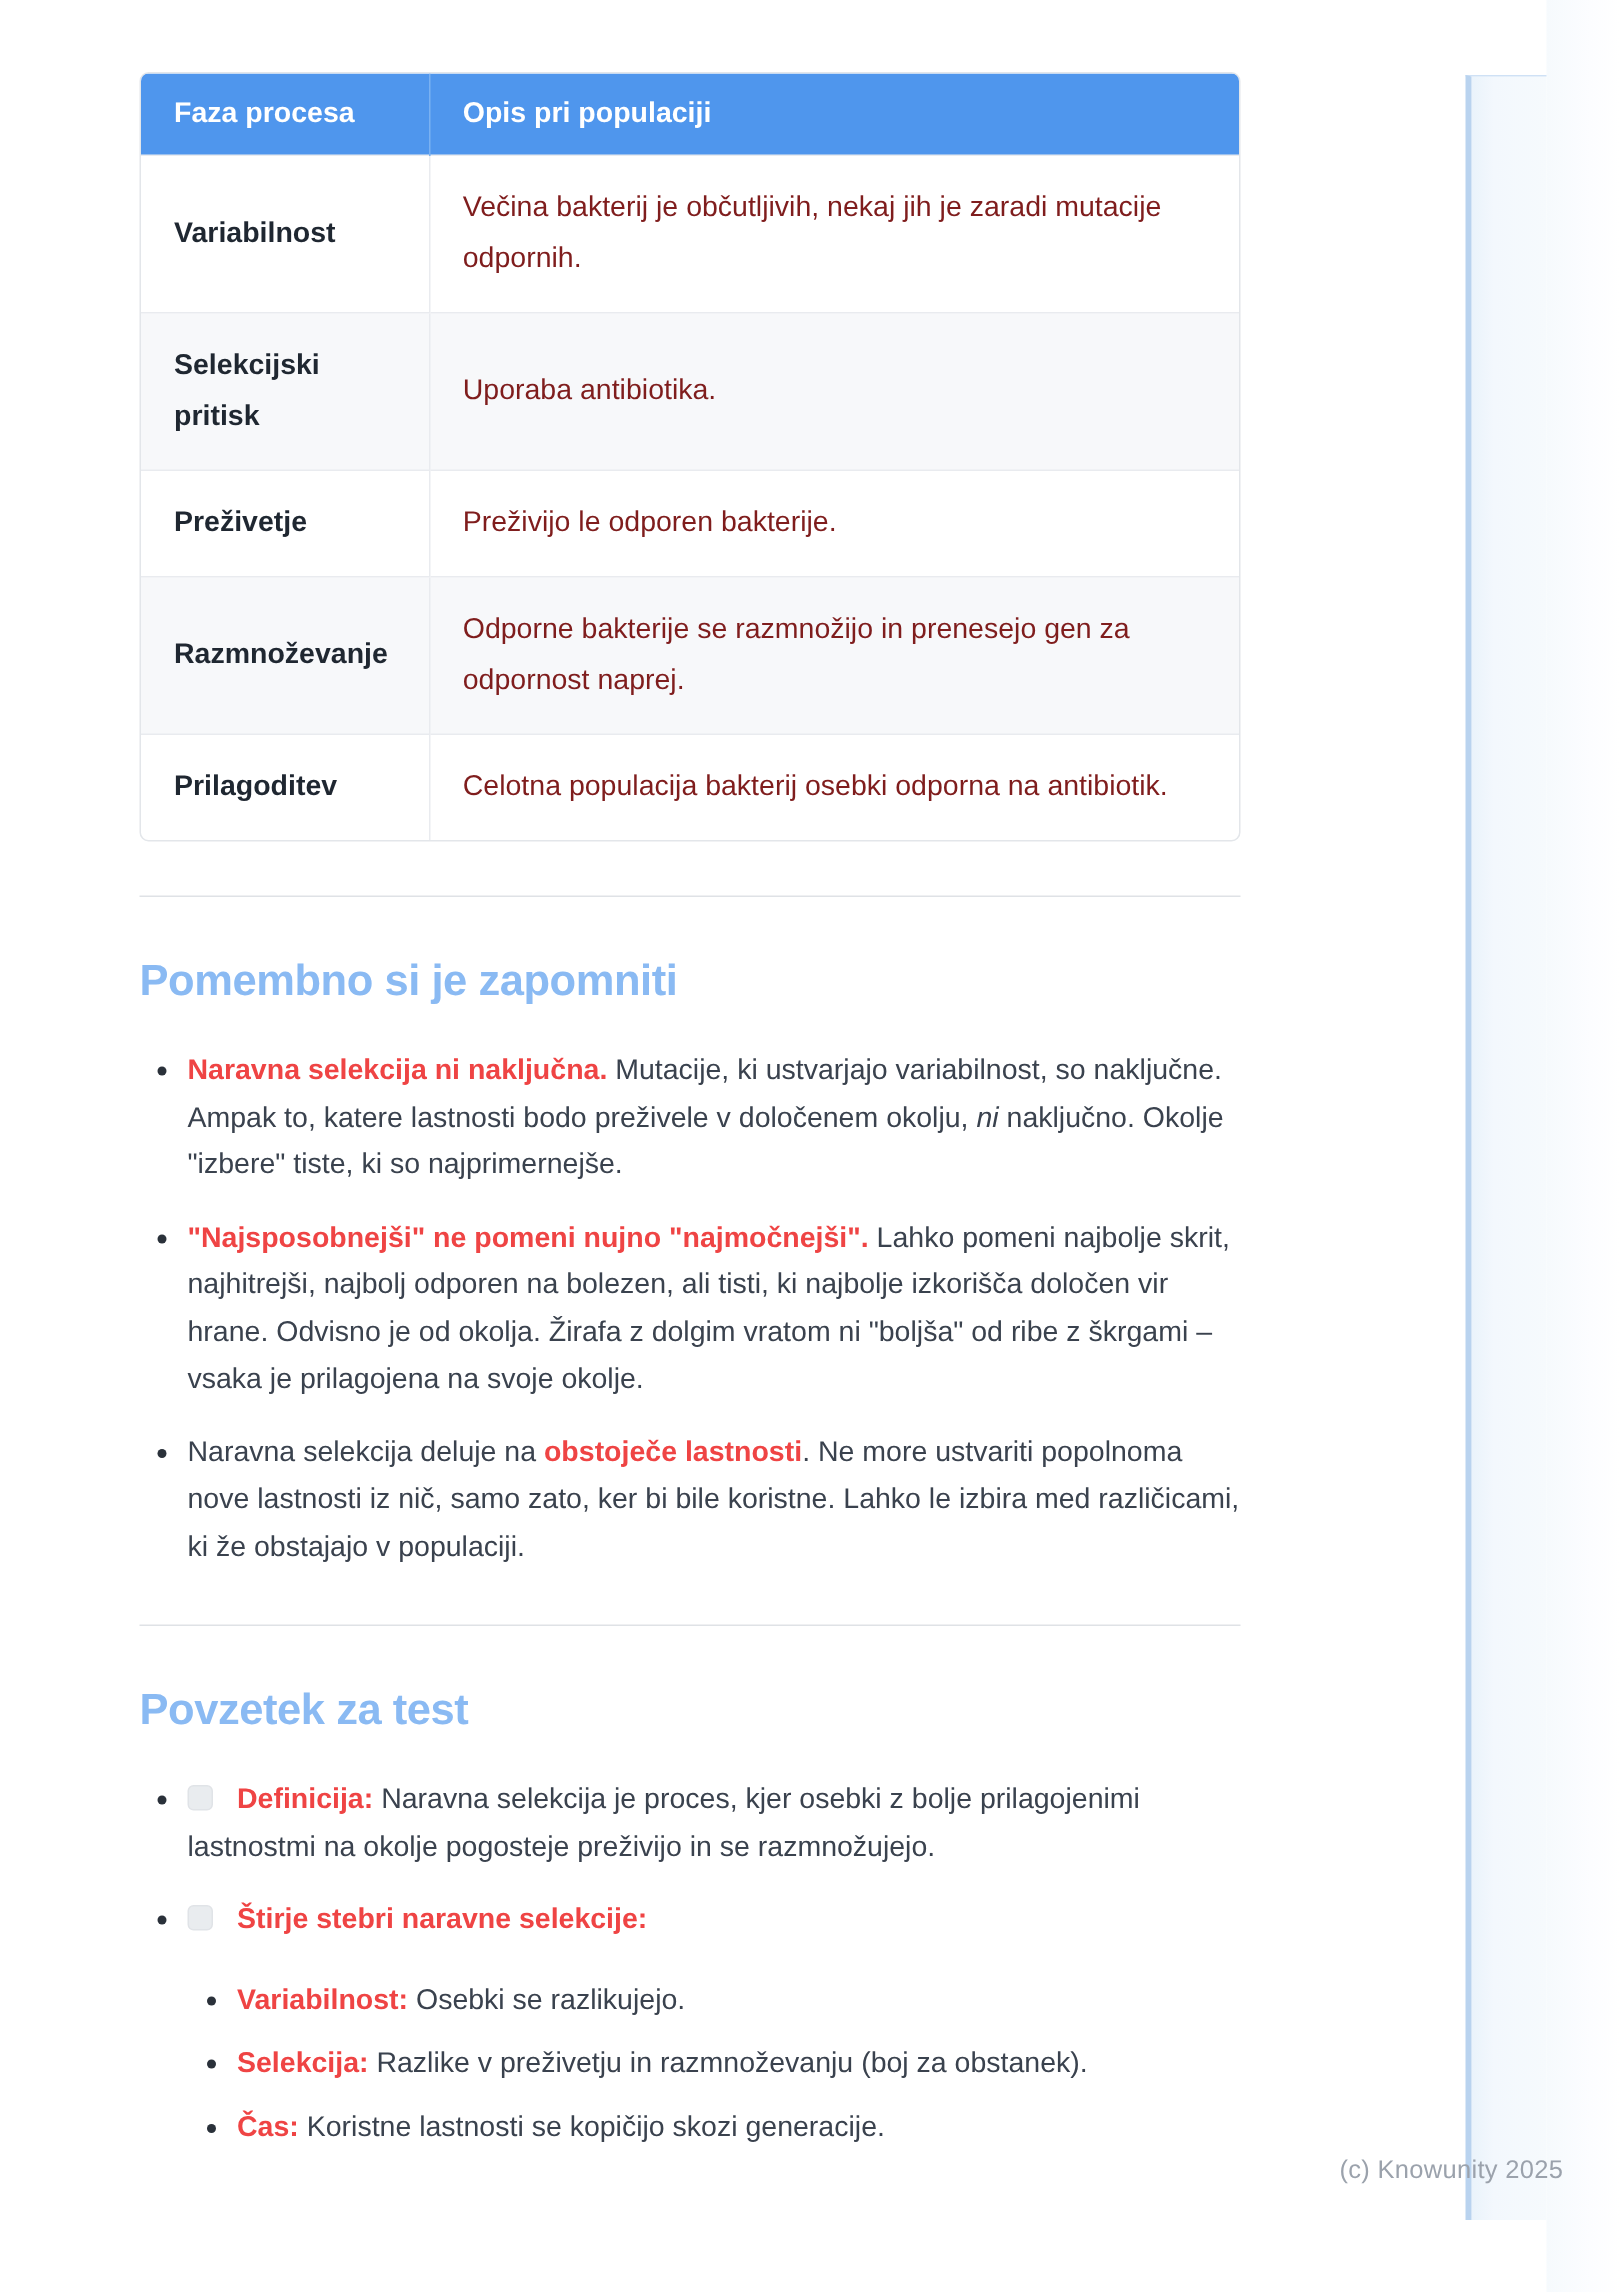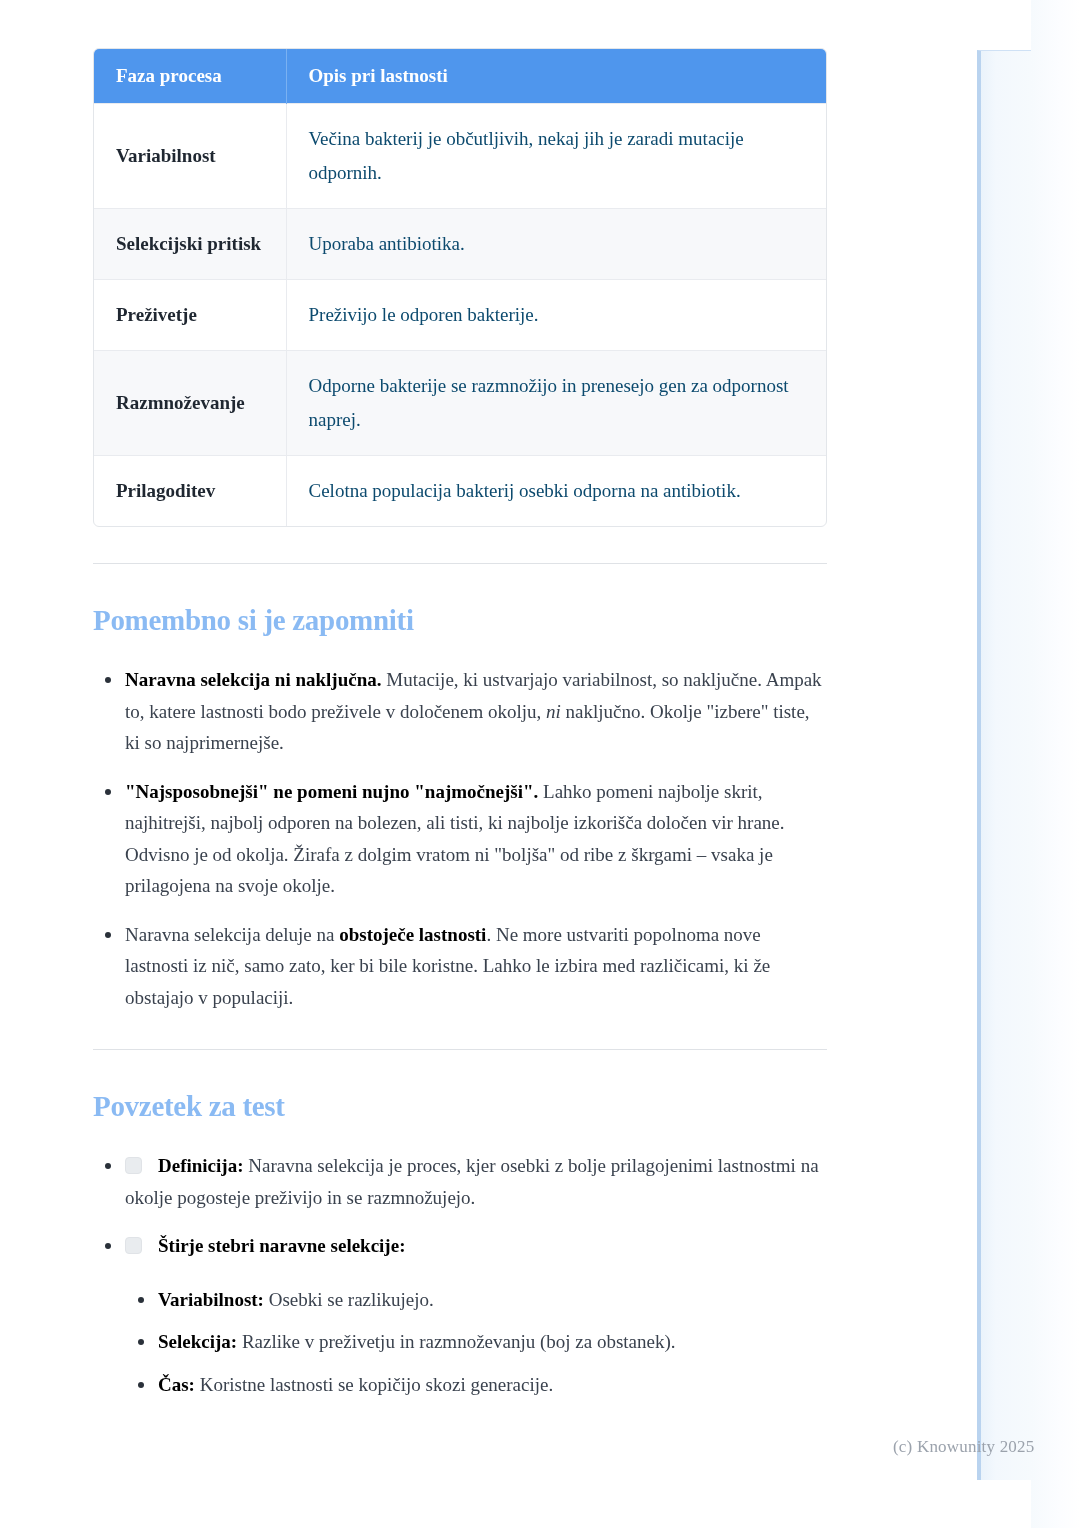--- a/index.html
+++ b/index.html
@@ -2,21 +2,21 @@
 <html><head>
 <meta charset="utf-8">
 <style>
   * { margin:0; padding:0; box-sizing:border-box; }
   html,body { background:#ffffff; }
   .page {
     position:relative;
     width:1080px; height:1528px;
     background:#ffffff;
     overflow:hidden;
-    font-family:Liberation Serif, serif;
+    font-family:Liberation Sans, sans-serif;
     color:#3a424e;
   }
   
   .right-bg {
     position:absolute; left:1031px; top:0; width:49px; height:100%;
     background:linear-gradient(90deg,#f6fafd 0%,#fcfdff 60%,#ffffff 100%);
     z-index:0;
   }
   .page-edge {
     position:absolute; left:977px; top:50px; width:54px; height:1430px;
@@ -43,21 +43,21 @@
     padding:10px 22px; line-height:34px;
     border-right:1px solid #7ab1f2;
   }
   th:last-child { border-right:none; }
   td {
     font-size:19px; line-height:34px;
     padding:18px 22px;
     border-top:1px solid #e9ebef;
     border-right:1px solid #e9ebef;
     vertical-align:middle;
-    color:#0c4a6e;
+    color:#7f1d1d;
   }
   td:last-child { border-right:none; }
   td.phase { font-weight:bold; color:#1f2731; }
   tr.alt td { background:#f7f8fa; }
   
   .divider { border-top:1px solid #dfe2e6; margin-top:36px; }
   h2.section-heading {
     margin-top:40px; margin-bottom:27px;
     font-size:29px; font-weight:bold; color:#8abaf3;
     letter-spacing:-0.3px;
@@ -66,21 +66,21 @@
   ul.bullets > li {
     display:flex; align-items:flex-start;
     padding-left:12px; margin-bottom:17px;
     font-size:19px; line-height:31.5px;
   }
   .dot {
     flex:0 0 6px; width:6px; height:6px; border-radius:50%;
     background:#2a313a; margin-top:13px; margin-right:14px;
   }
   .li-content { flex:1; }
-  .b  { font-weight:bold; color:#000000; }
+  .b  { font-weight:bold; color:#ef4444; }
   .it { font-style:italic; }
   .checkbox {
     display:inline-block; width:17px; height:17px;
     background:#e9ecef; border:1px solid #e0e3e7; border-radius:4px;
     margin-right:16px; vertical-align:-2px;
   }
   ul.pillars { list-style:none; margin-top:22px; }
   ul.pillars > li {
     display:flex; align-items:flex-start;
     padding-left:13px; margin-bottom:11px;
@@ -104,21 +104,21 @@
 
     <div class="table-wrap">
       <table>
         <colgroup>
             <col class="c-phase">
             <col>
           </colgroup>
         <thead>
           <tr>
             <th>Faza procesa</th>
-            <th>Opis pri lastnosti</th>
+            <th>Opis pri populaciji</th>
           </tr>
         </thead>
         <tbody>
           <tr>
             <td class="phase">Variabilnost</td>
             <td>Večina bakterij je občutljivih, nekaj jih je zaradi mutacije odpornih.</td>
           </tr>
           <tr class="alt">
             <td class="phase">Selekcijski pritisk</td>
             <td>Uporaba antibiotika.</td>

